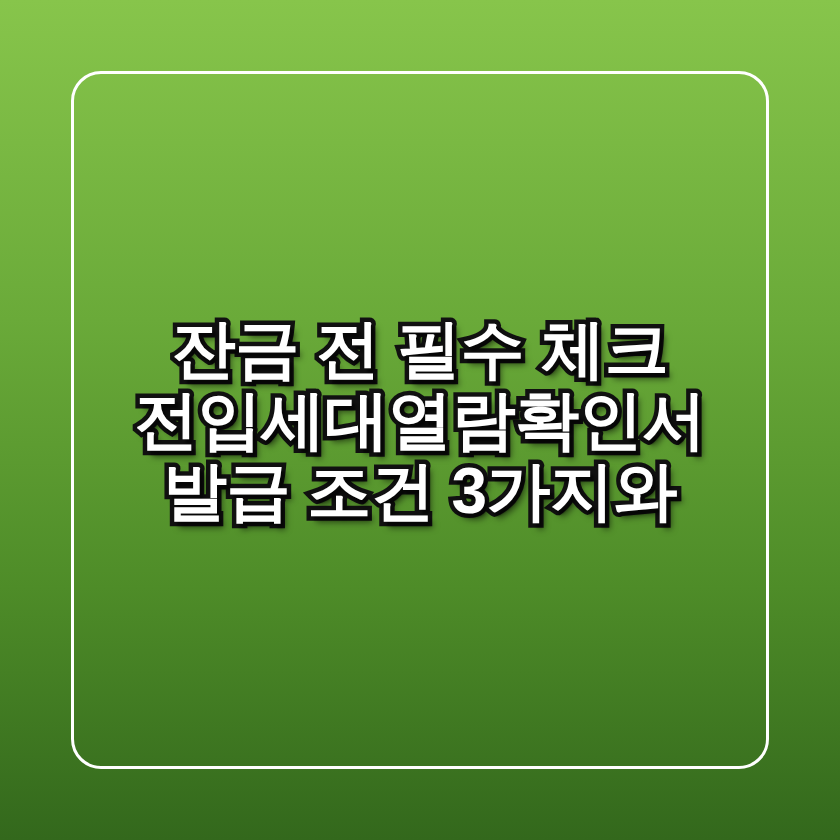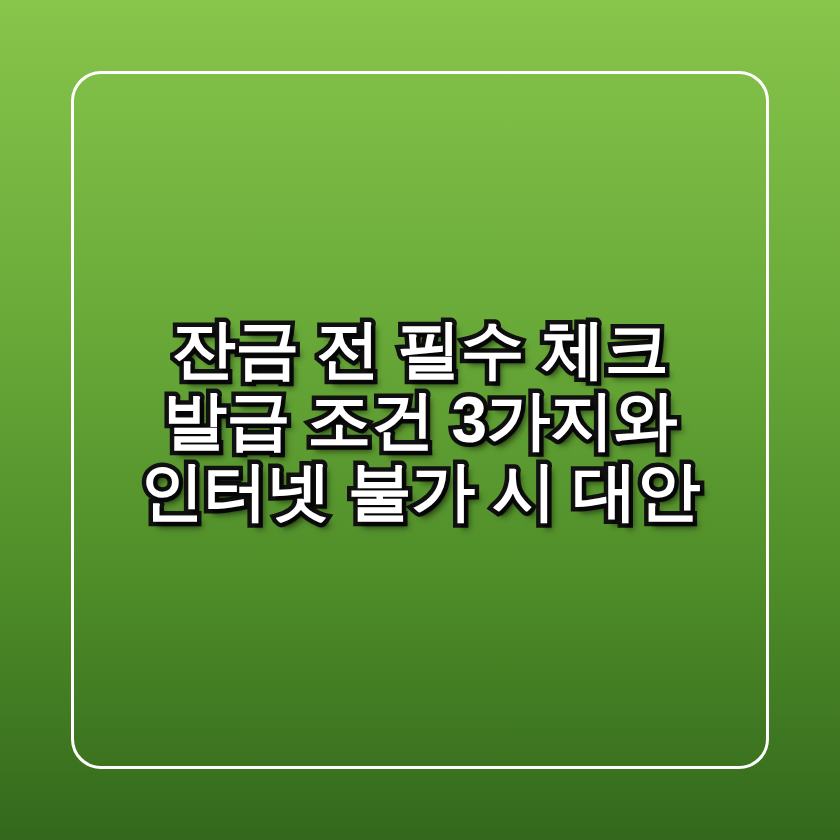--- a/index.html
+++ b/index.html
@@ -68,17 +68,17 @@
 </style>
 </head>
 <body>
 
 <div id="thumbnail-card">
 
   <div id="inner-frame"></div>
 
   <div id="headline-block">
     <span class="headline-line">잔금 전 필수 체크</span>
+    <span class="headline-line">전입세대열람확인서</span>
     <span class="headline-line">발급 조건 3가지와</span>
-    <span class="headline-line">인터넷 불가 시 대안</span>
   </div>
 
 </div>
 
 </body></html>

